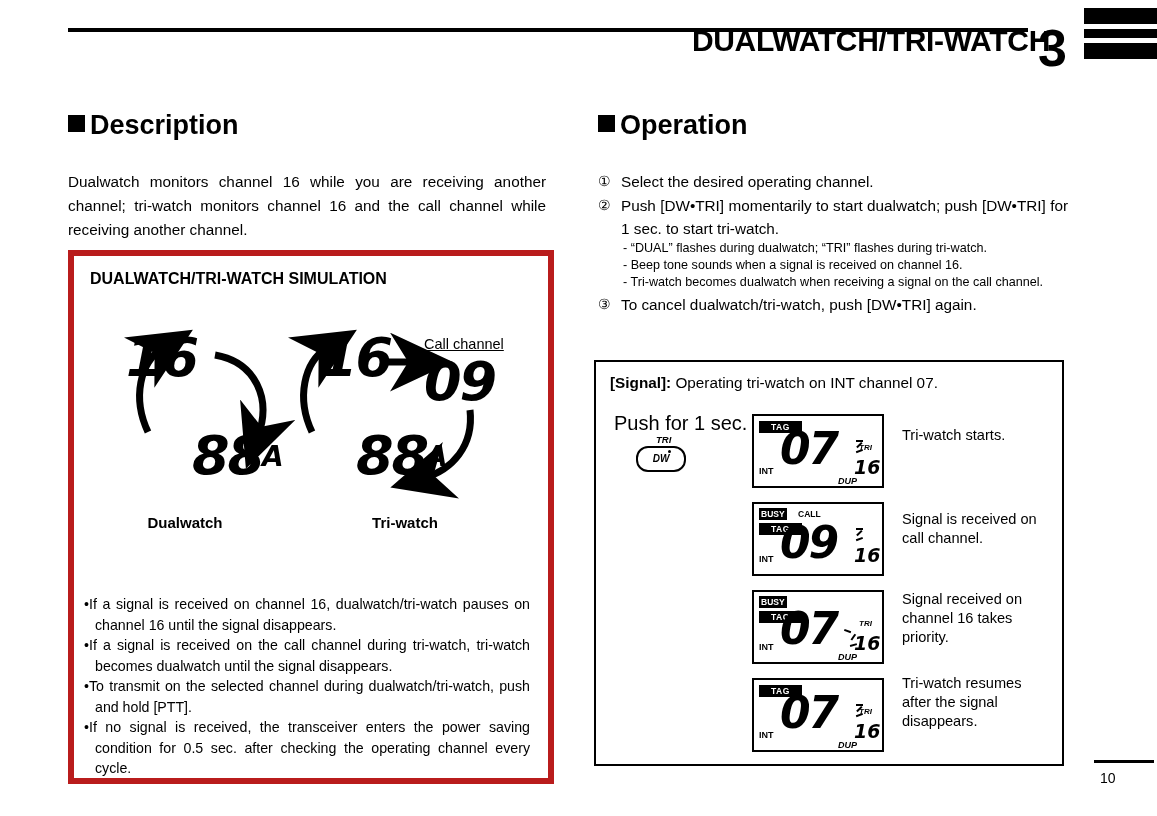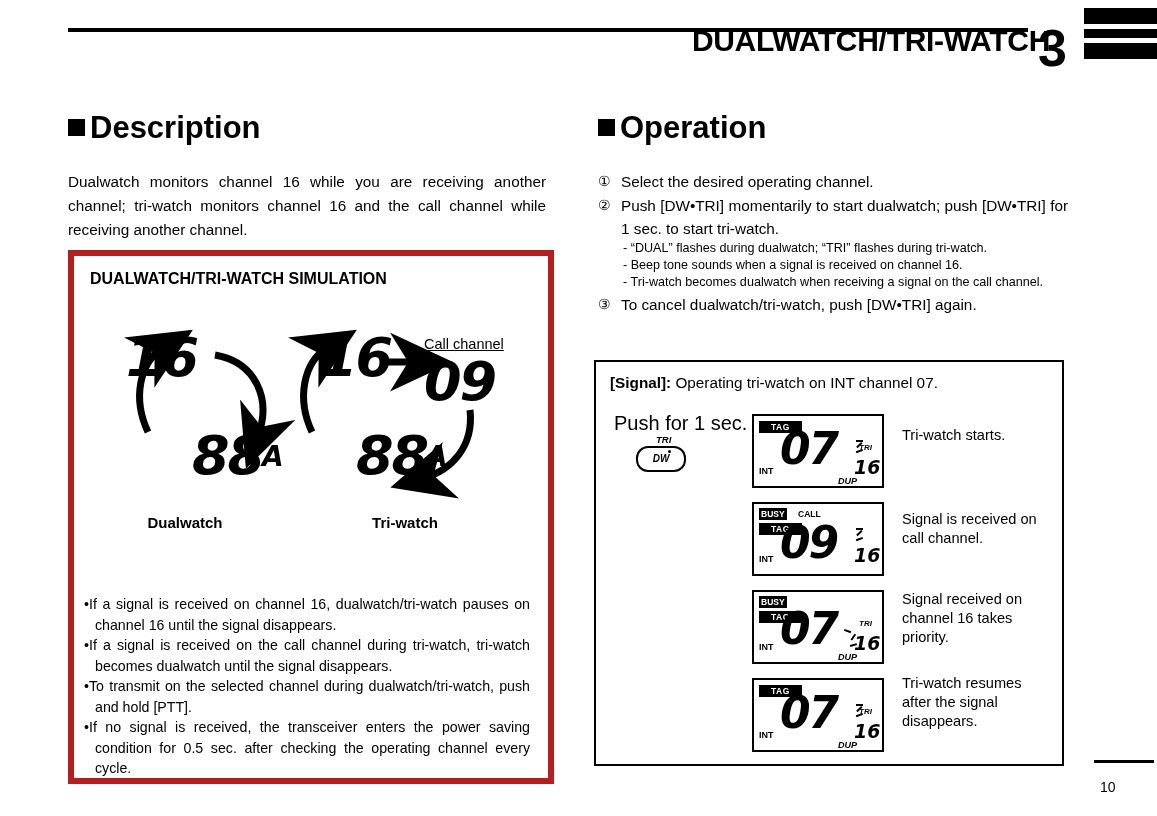--- a/index.html
+++ b/index.html
@@ -13,21 +13,21 @@
   
   .hdr-rule{position:absolute;left:68px;top:28px;width:960px;height:4px;background:#000;}
   .hdr-title{position:absolute;left:0;top:24px;width:1010px;text-align:right;
     font-size:30px;font-weight:bold;letter-spacing:-0.3px;margin-left:40px;}
   .chapnum{position:absolute;left:1038px;top:22px;font-size:52px;font-weight:bold;line-height:52px;}
   .chapbars{position:absolute;left:1084px;top:8px;width:74px;}
   .chapbars .b{height:16px;background:#000;margin-bottom:5px;}
   .chapbars .b.thin{height:9px;}
 
   
-  .sq-head{position:absolute;font-size:31px;font-weight:bold;}
+  .sq-head{position:absolute;font-size:27px;font-weight:bold;}
   .sq-head .sq{display:inline-block;width:17px;height:17px;background:#000;margin-right:5px;vertical-align:2px;}
 
   
   .desc-par{position:absolute;left:68px;top:170px;width:478px;font-size:15.3px;line-height:24px;text-align:justify;}
 
   .simbox{position:absolute;left:68px;top:250px;width:474px;height:522px;border:6px solid #b91c1c;}
   .simtitle{position:absolute;left:16px;top:14px;font-size:16px;font-weight:bold;}
 
   .bigdig{position:absolute;font-size:54px;font-weight:bold;font-style:italic;
     font-family:"DejaVu Sans", sans-serif;letter-spacing:-2px;}
@@ -66,21 +66,21 @@
     font-family:"DejaVu Sans", sans-serif;letter-spacing:-2px;line-height:58px;}
   .lcdpanel .dup{position:absolute;left:84px;top:40px;font-size:9px;font-weight:bold;font-style:italic;margin-top:20px;}
   .lcdpanel .tri{position:absolute;left:105px;top:27px;font-size:8px;font-weight:bold;font-style:italic;}
   .lcdpanel .sixteen{position:absolute;left:100px;top:40px;font-size:19px;font-weight:bold;font-style:italic;
     font-family:"DejaVu Sans", sans-serif;}
   .rays{position:absolute;width:28px;height:30px;}
   .rays i{position:absolute;background:#000;width:7px;height:2.4px;left:0;top:14px;}
 
   .exdesc{position:absolute;font-size:14.6px;line-height:19px;}
 
-  .pagenum{position:absolute;left:1100px;top:770px;font-size:14px;margin-top:9px;}
+  .pagenum{position:absolute;left:1100px;top:770px;font-size:14px;}
   .pagerule{position:absolute;left:1094px;top:760px;width:60px;height:3px;background:#000;}
 
   
   svg.diagram{position:absolute;left:0;top:0;overflow:visible;}
 </style>
 </head>
 <body>
 
 <div class="page">
 

